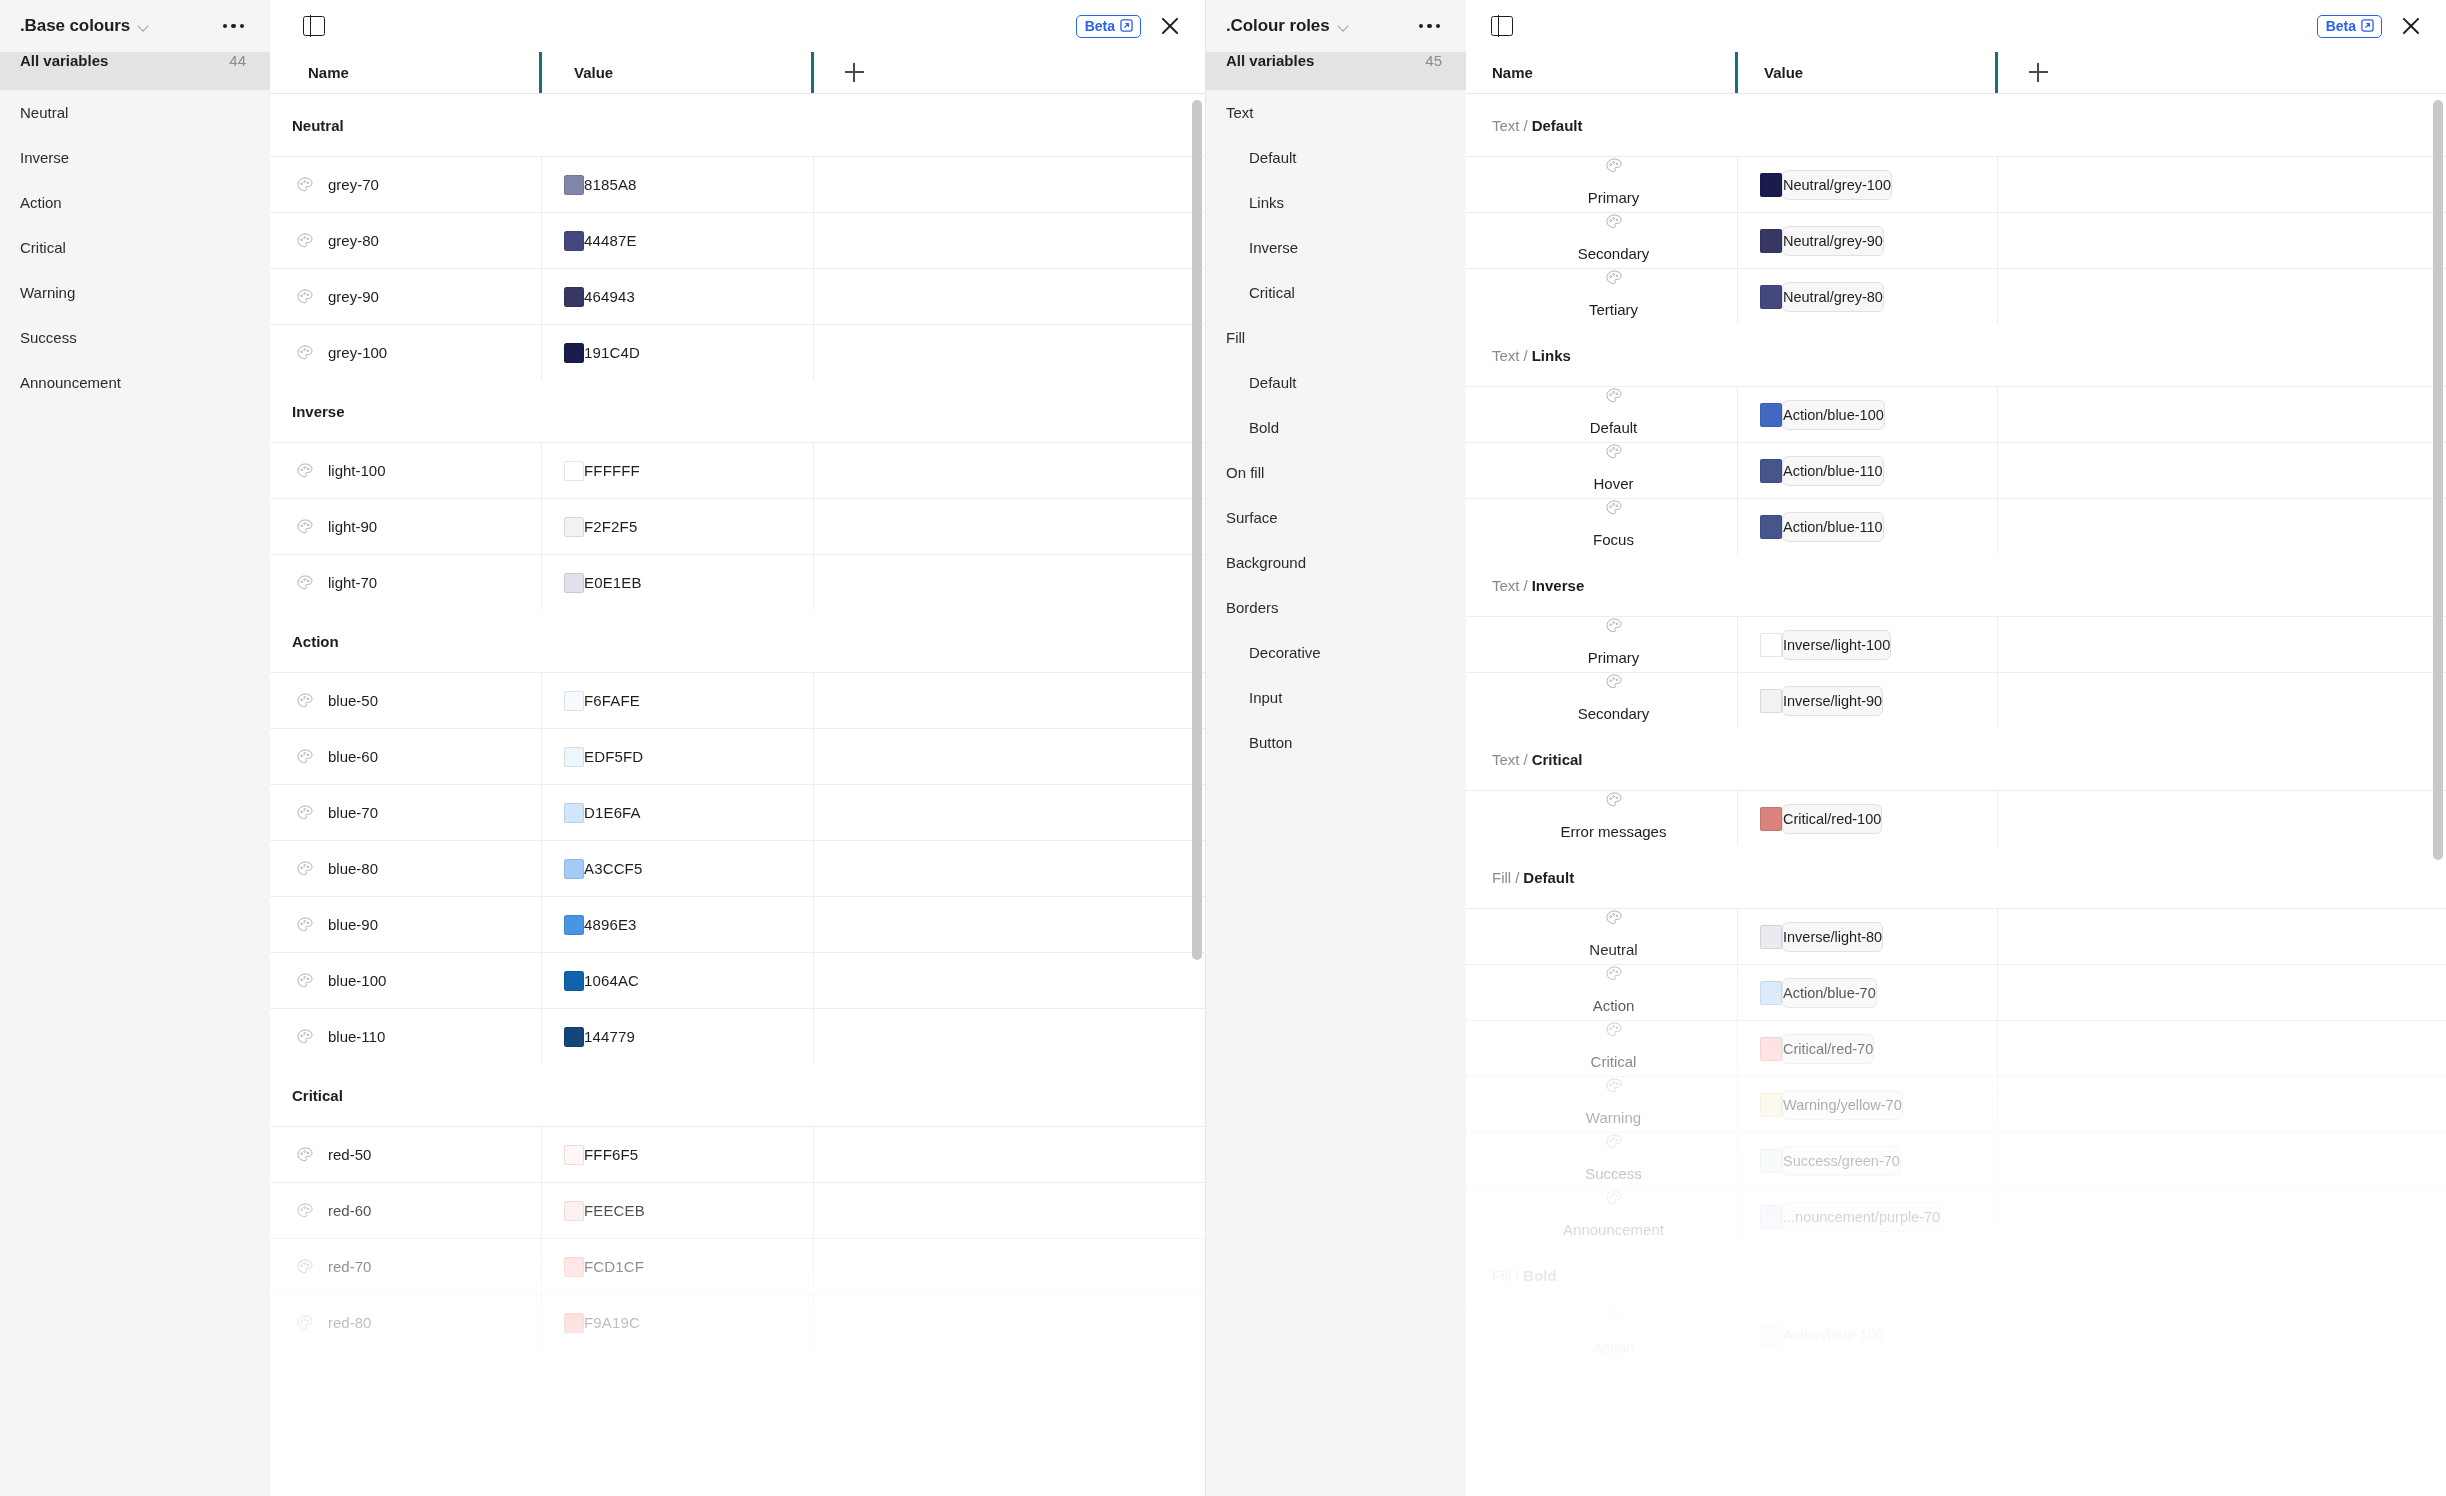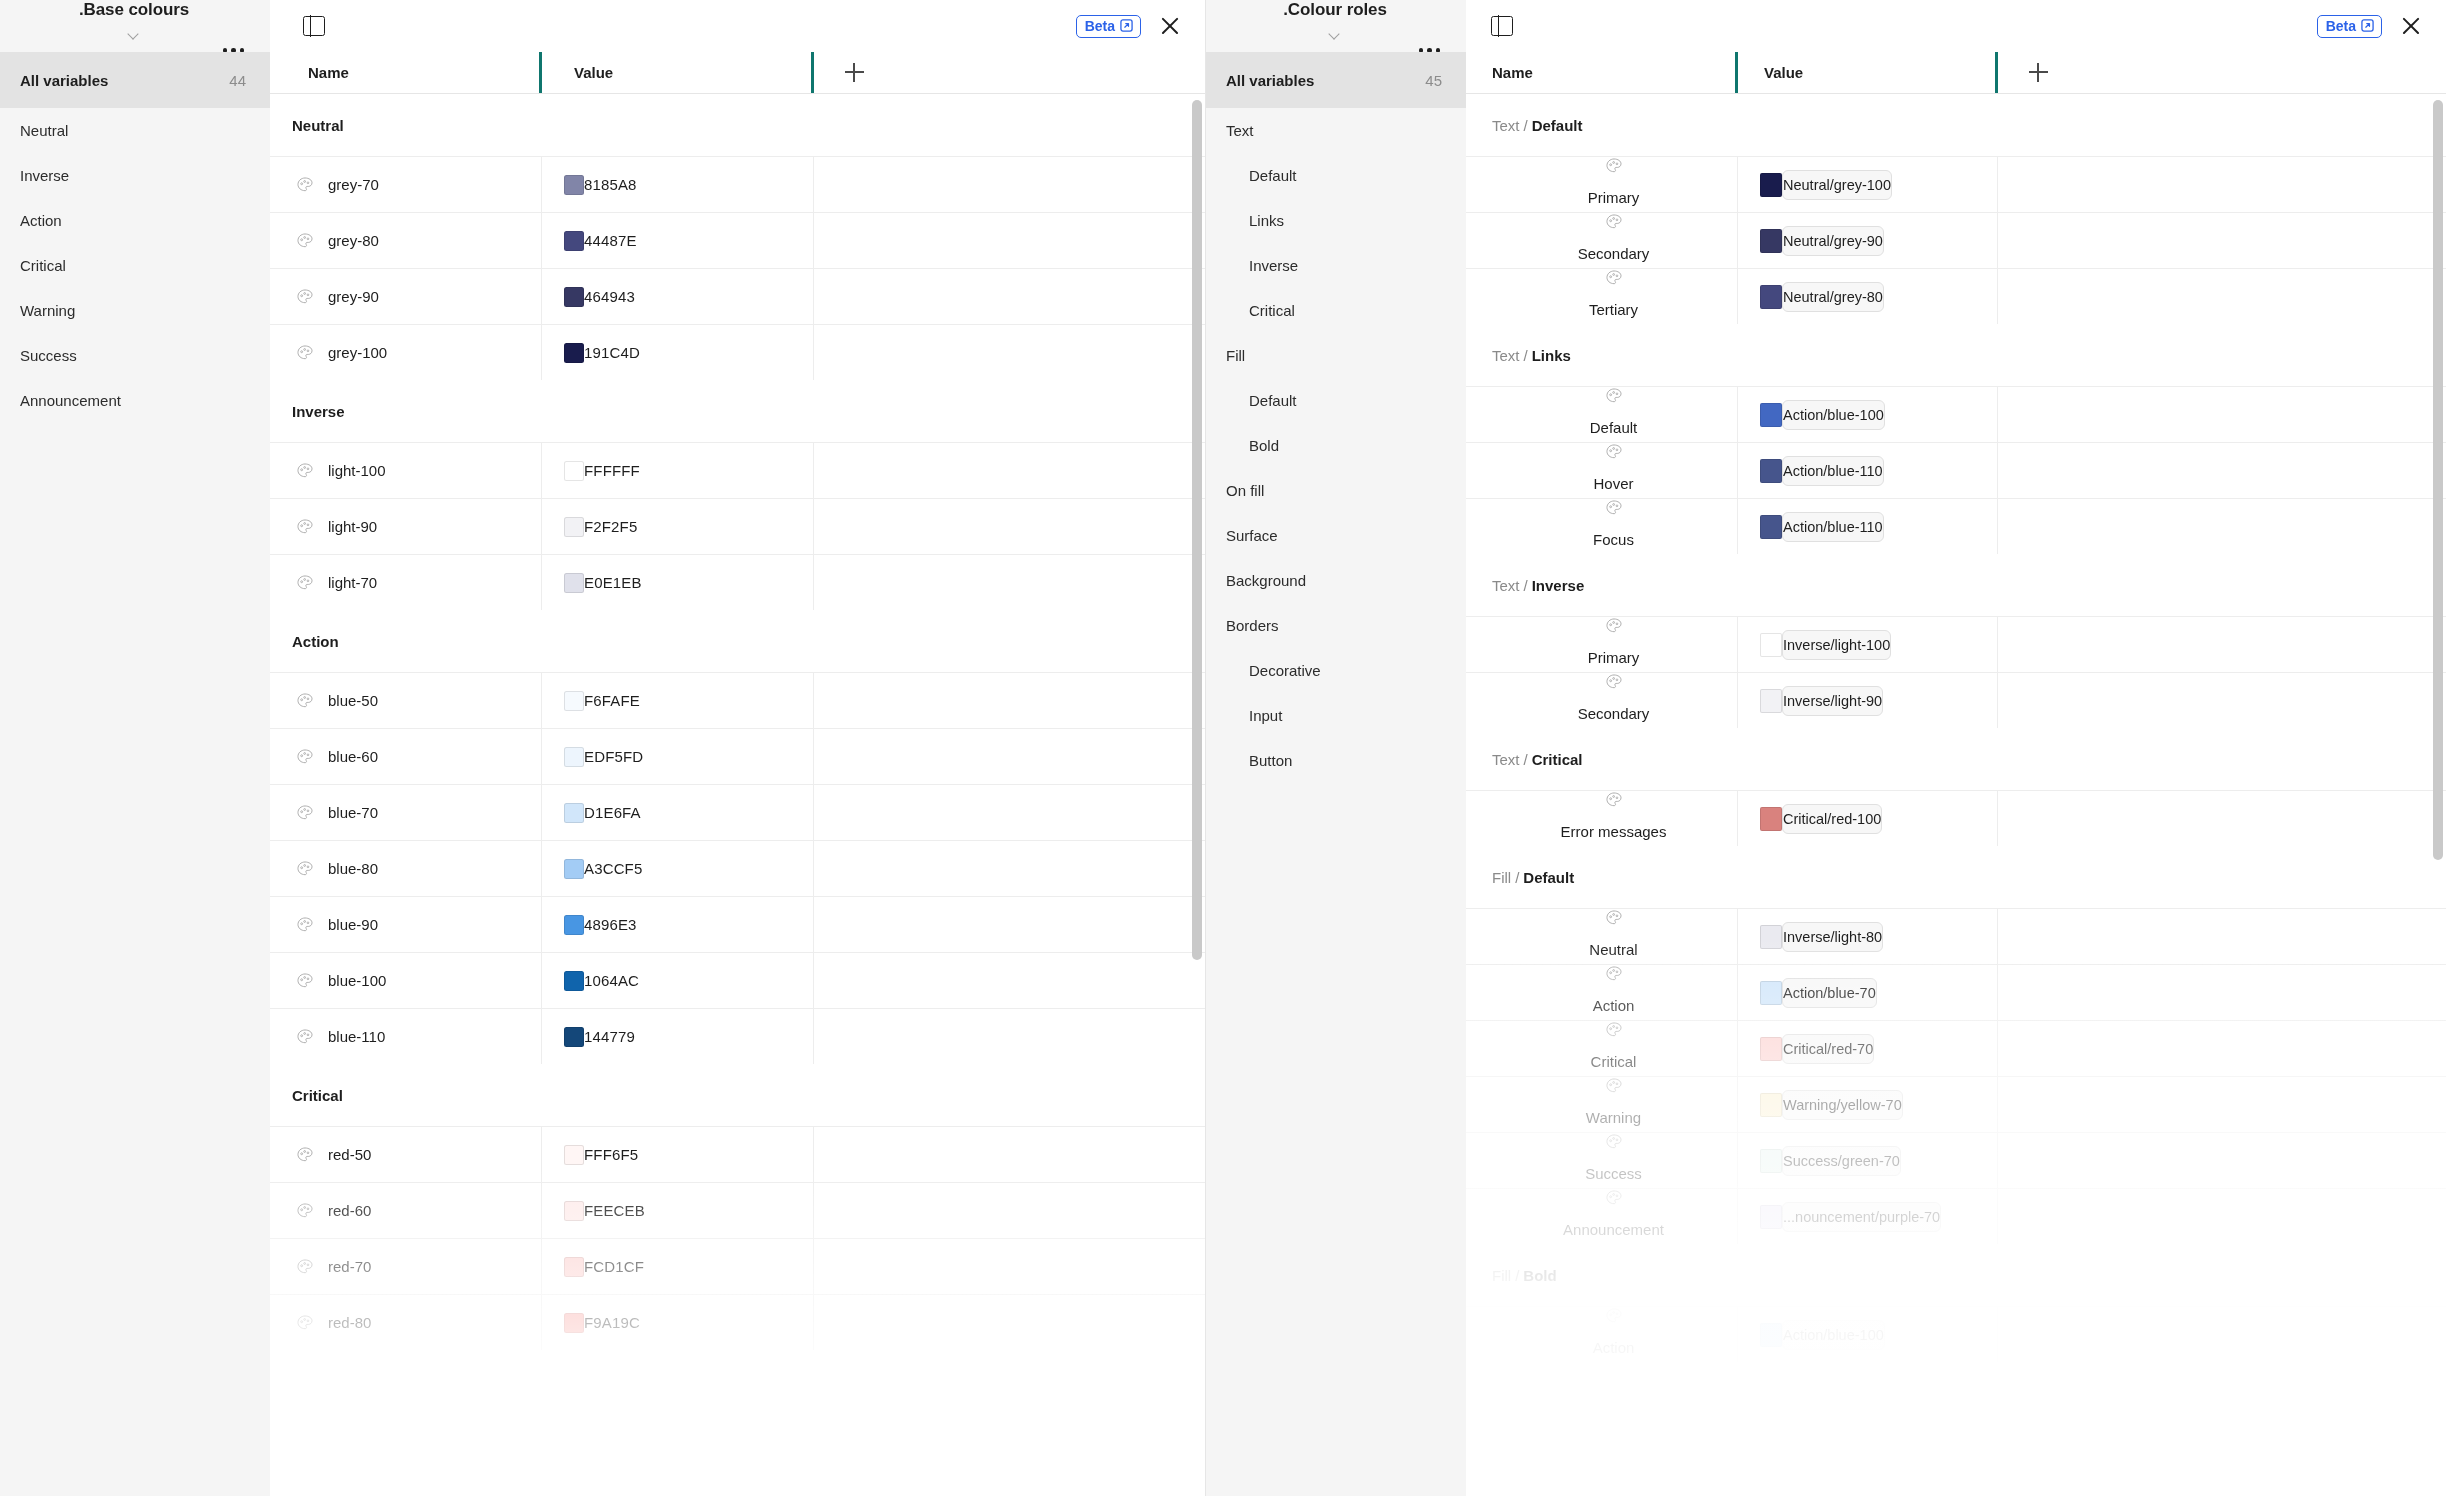--- a/index.html
+++ b/index.html
@@ -23,21 +23,20 @@
     display: flex; align-items: center;
     background: #ffffff;
     position: relative;
   }
   .tb-collection {
     width: 270px; height: 52px;
     background: #f5f5f5;
     display: flex; align-items: center;
     padding: 0 22px 0 20px;
     gap: 8px;
-    flex-direction: column;
   }
   .panel-right .tb-collection { width: 260px; }
   .tb-collection-name {
     font-size: 17px; font-weight: 700; color: #1e1e1e;
     letter-spacing: -0.1px; white-space: nowrap;
   }
   .chev-down {
     width: 12px; height: 12px; flex: 0 0 12px;
     position: relative; opacity: .62;
   }
@@ -83,21 +82,21 @@
 
   
   .panel-body { flex: 1 1 auto; display: flex; min-height: 0; position: relative; }
 
   .sidebar {
     width: 270px; flex: 0 0 270px; background: #f5f5f5;
     padding-bottom: 10px; overflow: hidden; position: relative;
   }
   .panel-right .sidebar { width: 260px; flex: 0 0 260px; }
   .side-all {
-    height: 56px; display: flex; align-items: center; justify-content: space-between;
+    height: 38px; display: flex; align-items: flex-start; justify-content: space-between;
     padding: 0 24px 0 20px; background: #e3e3e3;
   }
   .side-all .lbl { font-size: 15px; font-weight: 700; color: #1e1e1e; }
   .side-all .cnt { font-size: 15px; color: #8c8c8c; font-weight: 400; }
   .side-item {
     height: 45px; display: flex; align-items: center;
     padding-left: 20px; font-size: 15px; color: #2c2c2c;
   }
   .side-item.indent { padding-left: 43px; }
   .side-item.grp { color: #2c2c2c; }

